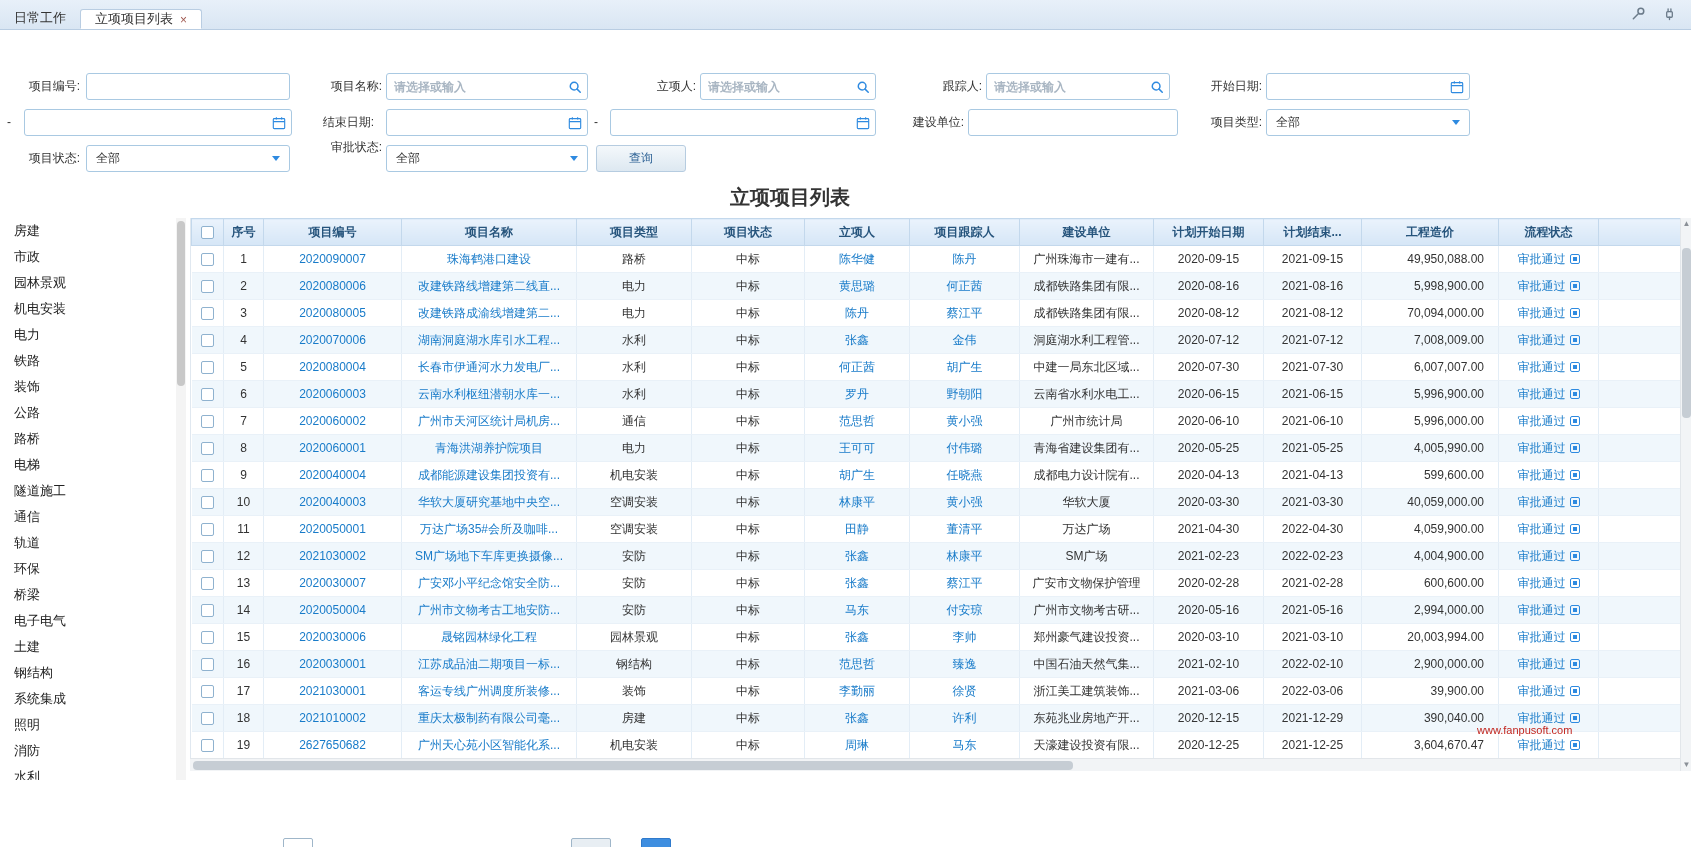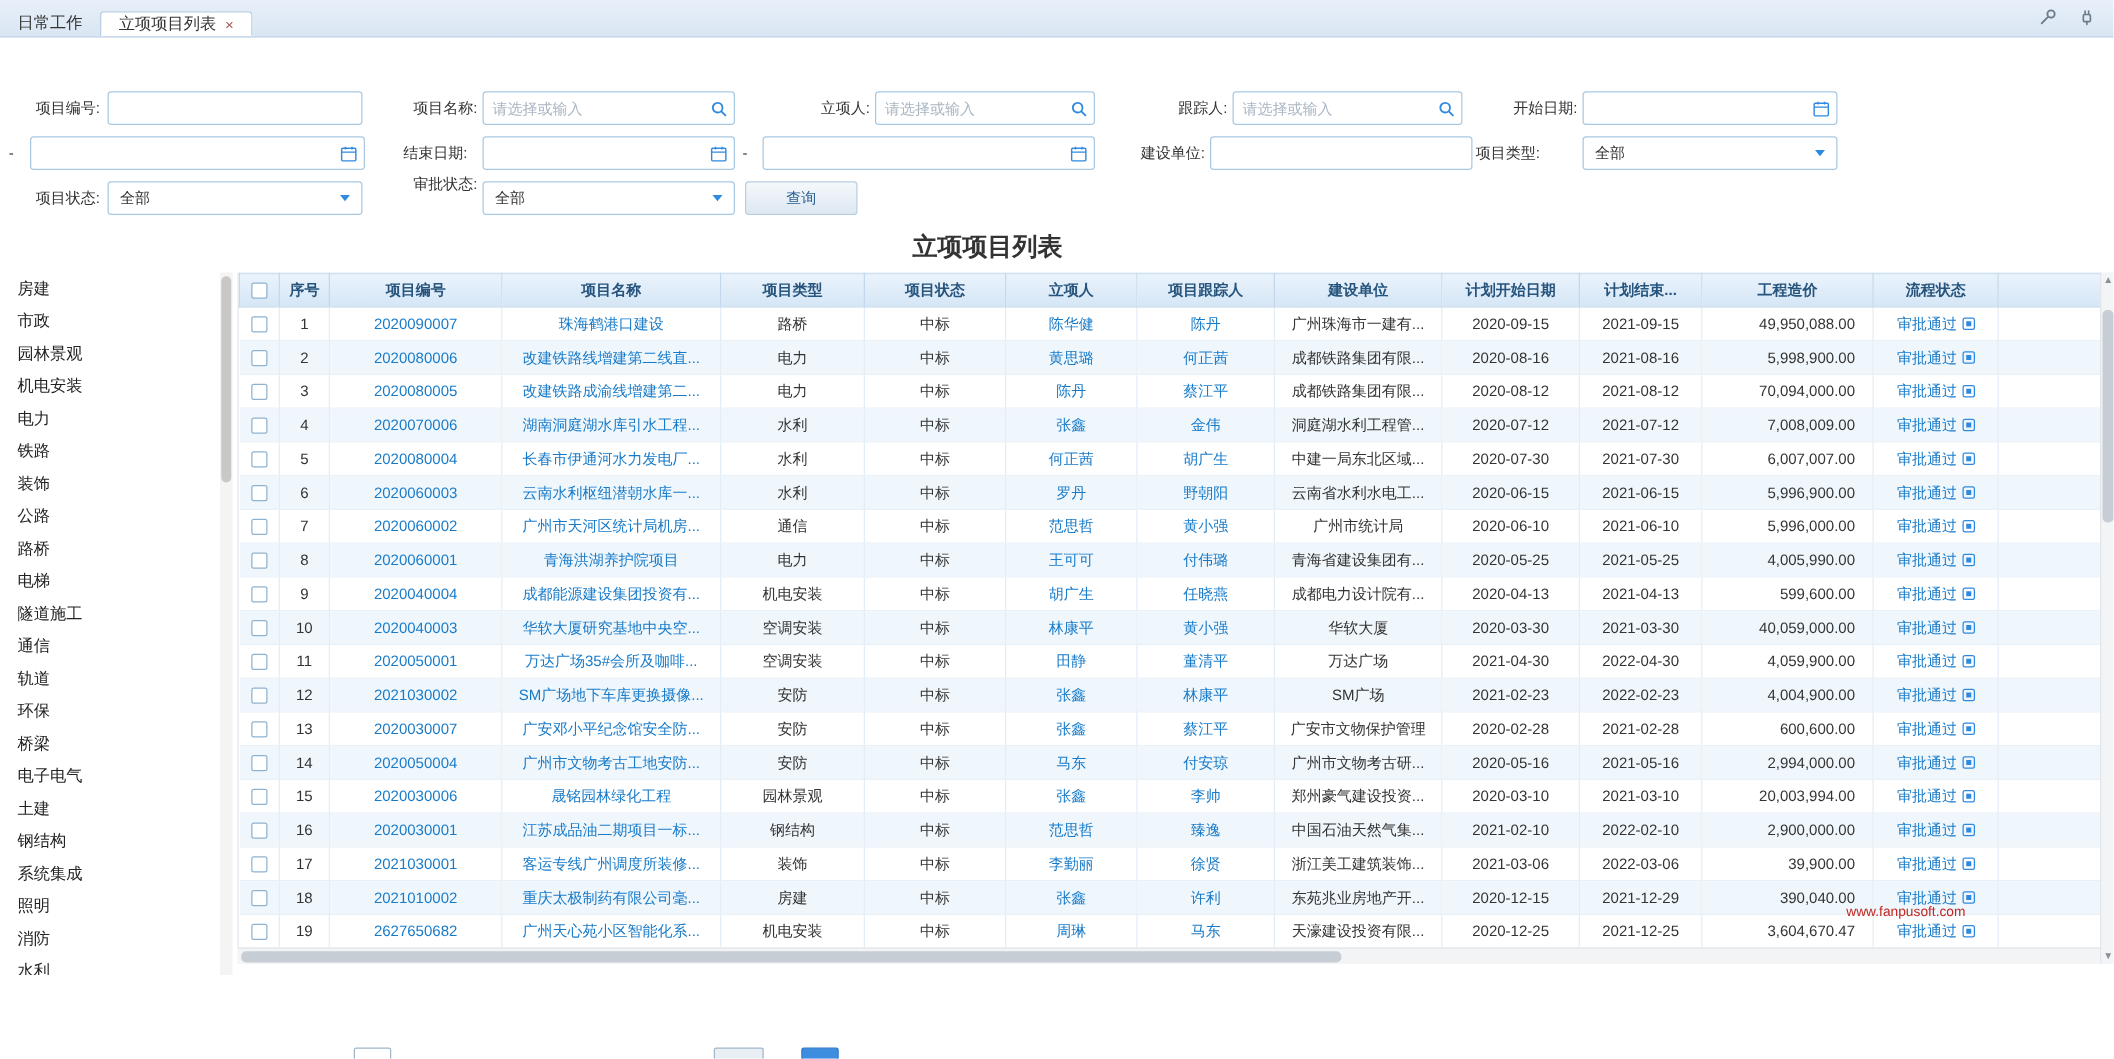--- a/index.html
+++ b/index.html
@@ -18,21 +18,21 @@
   
   .toolbar { position:absolute; top:30px; left:0; right:0; height:36px; background:linear-gradient(#f9fbfd,#eef3f8); border-bottom:1px solid #d7e1ea; display:flex; align-items:center; padding:0 10px; gap:13px; }
   .tbtn { height:27px; padding:0 11px; border:1px solid #bdd0e2; border-radius:3px; background:linear-gradient(#fdfefe,#e9f0f7); color:#2180c8; font-size:12px; display:flex; align-items:center; gap:5px; cursor:pointer; }
   .caret { width:0; height:0; border-left:4px solid transparent; border-right:4px solid transparent; border-top:5px solid #2180c8; }
 
   
   .filters { position:absolute; top:66px; left:0; right:0; height:112px; background:#fff; }
   .flabel { position:absolute; height:27px; line-height:27px; text-align:right; font-size:12px; color:#333; }
   .fsep { position:absolute; height:27px; line-height:27px; font-size:12px; color:#333; }
   .fbox { position:absolute; height:27px; border:1px solid #a9c9e2; border-radius:3px; background:#fff; display:flex; align-items:center; overflow:hidden; }
-  .fbox input { flex:1; min-width:0; border:none; outline:none; padding:0 7px; font-size:12px; font-family:inherit; color:#333; background:transparent; }
+  .fbox input { flex:1; min-width:0; border:none; outline:none; padding:0 7px; font-size:12px; font-family:inherit; color:#333; background:transparent;font-weight:bold; }
   .fbox input::placeholder { color:#a9b6c3; }
   .ficon { width:24px; flex:none; display:flex; align-items:center; justify-content:center; cursor:pointer; }
   .fselect { position:absolute; height:27px; border:1px solid #a9c9e2; border-radius:3px; background:#fff; display:flex; align-items:center; justify-content:space-between; padding:0 9px; cursor:pointer; }
   .fselect .sel-caret { width:0; height:0; border-left:4px solid transparent; border-right:4px solid transparent; border-top:5px solid #2e8ae0; }
   .query-btn { position:absolute; height:27px; line-height:25px; text-align:center; background:linear-gradient(#f4f8fb,#dde8f1); border:1px solid #b6cce0; border-radius:3px; color:#2a5f93; cursor:pointer; }
 
   
   .page-title { position:absolute; top:184px; left:0; width:1580px; text-align:center; font-size:20px; font-weight:bold; color:#333; }
 
   
@@ -181,21 +181,21 @@
             <path d="M1.5 6.5 H14.5 M5 1.5 V4 M11 1.5 V4"></path>
           </svg>
       </span>
     </div>
 
     <label class="flabel" style="left:882px;top:43px;width:82px">建设单位:</label>
     <div class="fbox" style="left:968px;top:43px;width:210px">
       <input style="">
     </div>
 
-    <label class="flabel" style="left:1152px;top:43px;width:80px">项目类型:</label>
+    <label class="flabel" style="left:1182px;top:43px;width:80px">项目类型:</label>
     <div class="fselect" style="left:1266px;top:43px;width:204px">
       <span>全部</span>
       <span class="sel-caret"></span>
     </div>
 
     <label class="flabel" style="left:0;top:79px;width:80px">项目状态:</label>
     <div class="fselect" style="left:86px;top:79px;width:204px">
       <span>全部</span>
       <span class="sel-caret"></span>
     </div>

